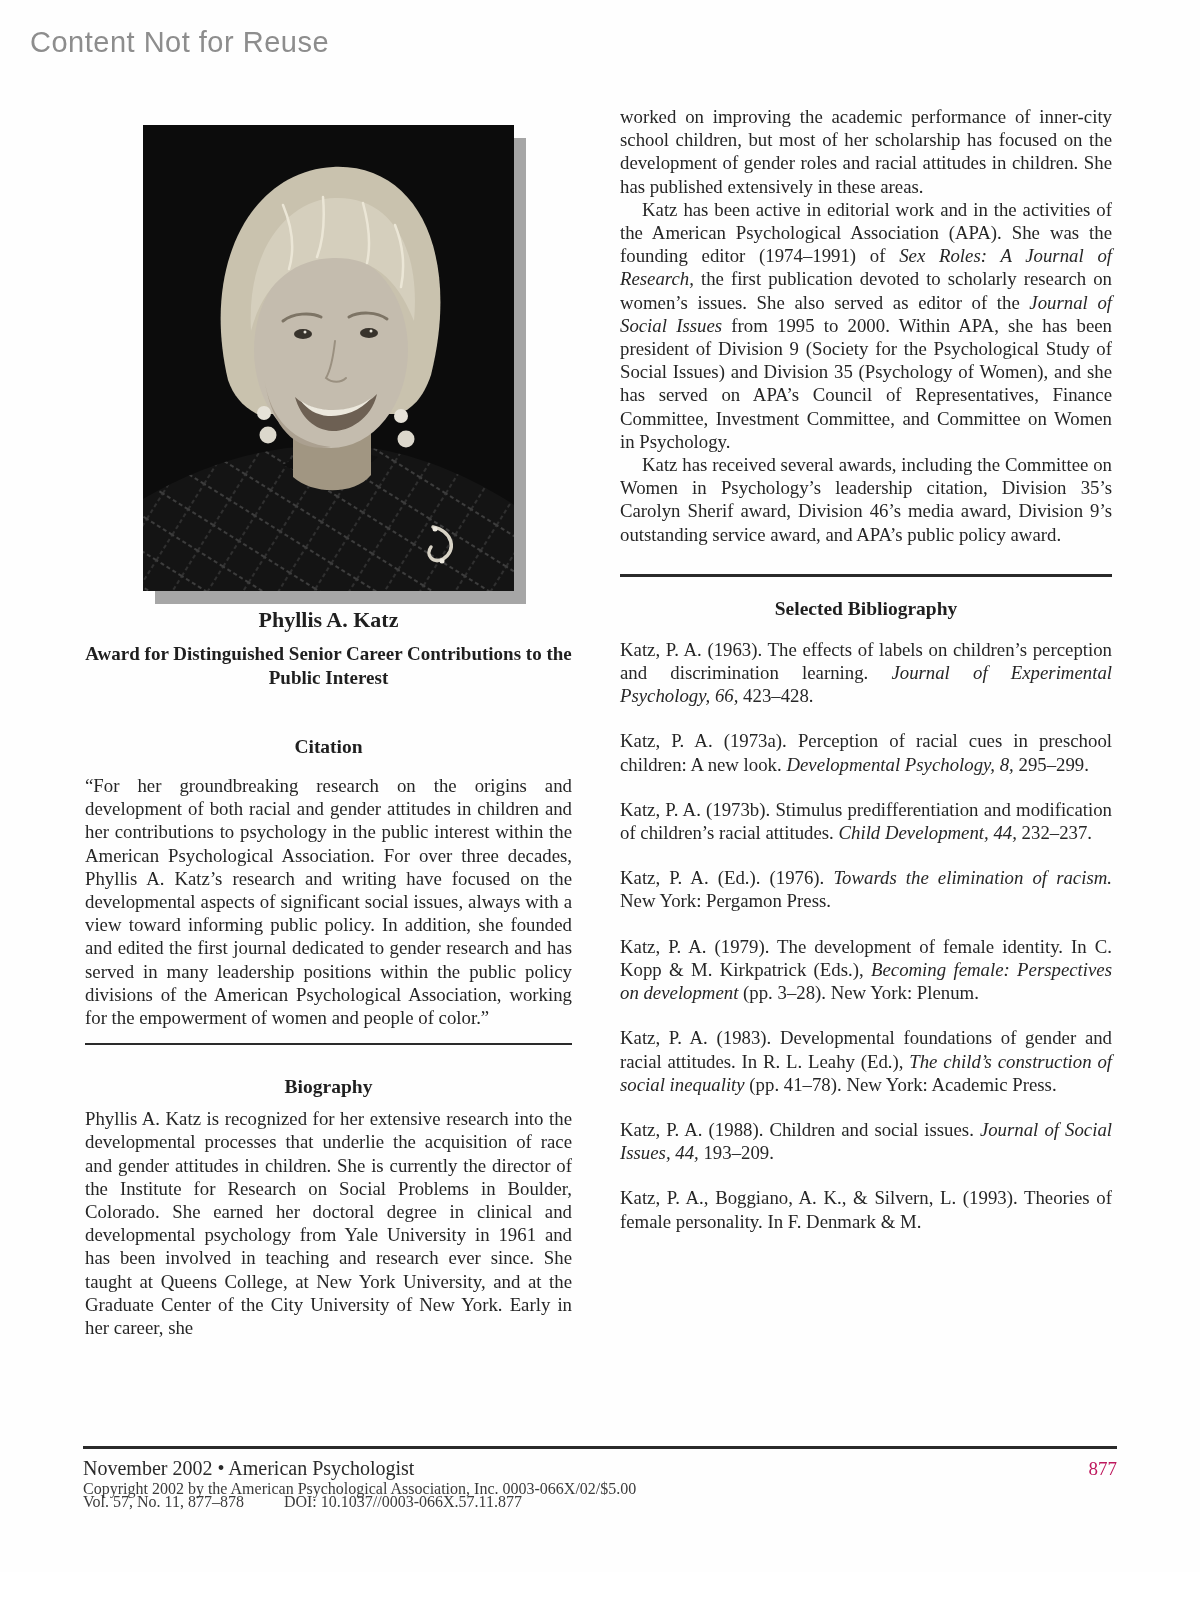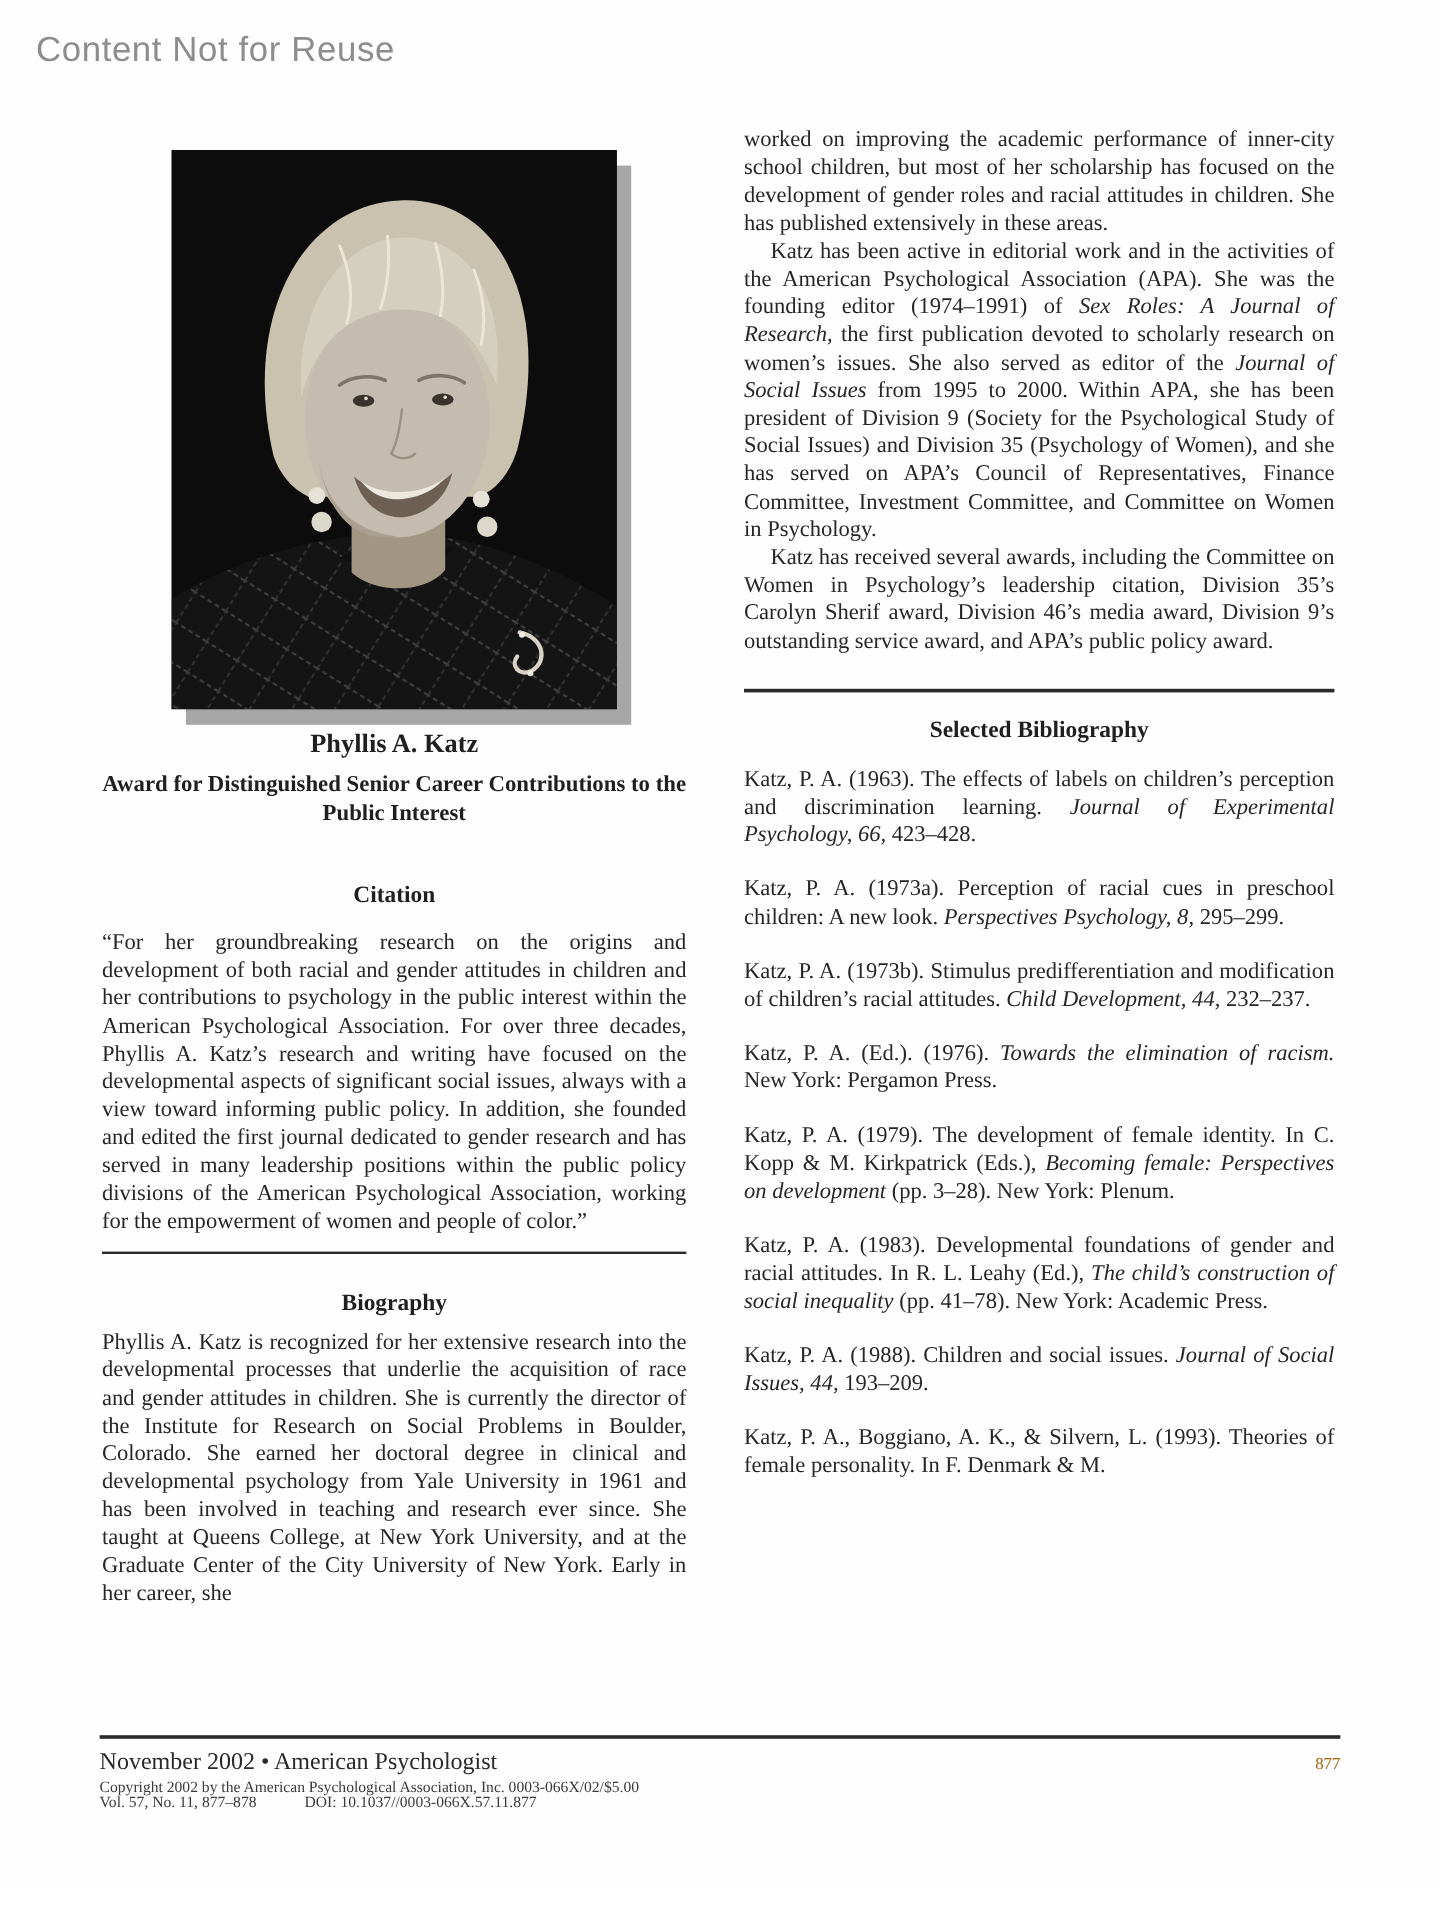--- a/index.html
+++ b/index.html
@@ -37,22 +37,22 @@
 
   #bibliography{margin-top:18px;}
   #bibliography p{margin:0 0 22px 0;font-size:18.8px;line-height:23.2px;text-align:justify;}
   #bibliography p:last-child{margin-bottom:0;}
   i{font-style:italic;}
 
   .footer{position:absolute;left:83px;top:1446px;width:1034px;}
   .footer-rule{height:3px;background:#262626;border:none;margin:0;}
   .footer-row{display:flex;justify-content:space-between;align-items:baseline;margin-top:8px;gap:24px;}
   .journal-line{font-size:20px;color:#2a2a2a;}
-  .page-num{font-size:14px;color:#a16207;}
-  .copyright{margin-top:3px;font-size:13px;line-height:12.5px;color:#3a3a3a;}
+  .page-num{font-size:19px;color:#be185d;}
+  .copyright{margin-top:3px;font-size:16px;line-height:12.5px;color:#3a3a3a;}
   .vol-row span:first-child{margin-right:40px;}
 </style>
 </head>
 <body>
 
 <div class="page">
 
   <div class="watermark">Content Not for Reuse</div>
 
   <div class="col col-left">
@@ -127,21 +127,21 @@
         <p class="body-text"><span>worked on improving the academic performance of inner-city school children, but most of her scholarship has focused on the development of gender roles and racial attitudes in children. She has published extensively in these areas.</span></p>
         <p class="body-text indent"><span>Katz has been active in editorial work and in the activities of the American Psychological Association (APA). She was the founding editor (1974–1991) of </span><i>Sex Roles: A Journal of Research,</i><span> the first publication devoted to scholarly research on women’s issues. She also served as editor of the </span><i>Journal of Social Issues</i><span> from 1995 to 2000. Within APA, she has been president of Division 9 (Society for the Psychological Study of Social Issues) and Division 35 (Psychology of Women), and she has served on APA’s Council of Representatives, Finance Committee, Investment Committee, and Committee on Women in Psychology.</span></p>
         <p class="body-text indent"><span>Katz has received several awards, including the Committee on Women in Psychology’s leadership citation, Division 35’s Carolyn Sherif award, Division 46’s media award, Division 9’s outstanding service award, and APA’s public policy award.</span></p>
       </div>
 
     <hr class="rule right-rule">
 
     <h3 class="sect bib-h">Selected Bibliography</h3>
     <div id="bibliography">
         <p><span>Katz, P. A. (1963). The effects of labels on children’s perception and discrimination learning. </span><i>Journal of Experimental Psychology, 66,</i><span> 423–428.</span></p>
-        <p><span>Katz, P. A. (1973a). Perception of racial cues in preschool children: A new look. </span><i>Perspectives Psychology, 8,</i><span> 295–299.</span></p>
+        <p><span>Katz, P. A. (1973a). Perception of racial cues in preschool children: A new look. </span><i>Developmental Psychology, 8,</i><span> 295–299.</span></p>
         <p><span>Katz, P. A. (1973b). Stimulus predifferentiation and modification of children’s racial attitudes. </span><i>Child Development, 44,</i><span> 232–237.</span></p>
         <p><span>Katz, P. A. (Ed.). (1976). </span><i>Towards the elimination of racism.</i><span> New York: Pergamon Press.</span></p>
         <p><span>Katz, P. A. (1979). The development of female identity. In C. Kopp &amp; M. Kirkpatrick (Eds.), </span><i>Becoming female: Perspectives on development</i><span> (pp. 3–28). New York: Plenum.</span></p>
         <p><span>Katz, P. A. (1983). Developmental foundations of gender and racial attitudes. In R. L. Leahy (Ed.), </span><i>The child’s construction of social inequality</i><span> (pp. 41–78). New York: Academic Press.</span></p>
         <p><span>Katz, P. A. (1988). Children and social issues. </span><i>Journal of Social Issues, 44,</i><span> 193–209.</span></p>
         <p><span>Katz, P. A., Boggiano, A. K., &amp; Silvern, L. (1993). Theories of female personality. In F. Denmark &amp; M.</span></p>
       </div>
   </div>
 
   <div class="footer">

